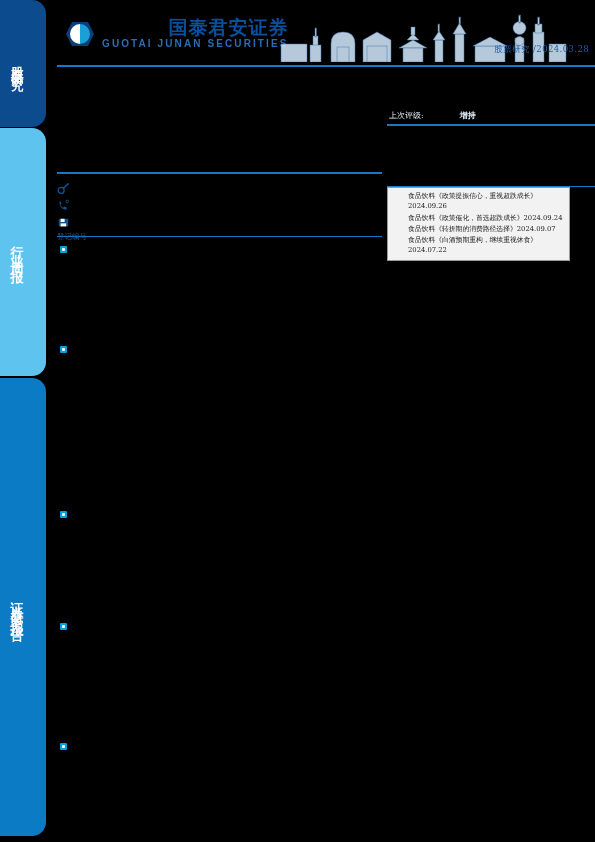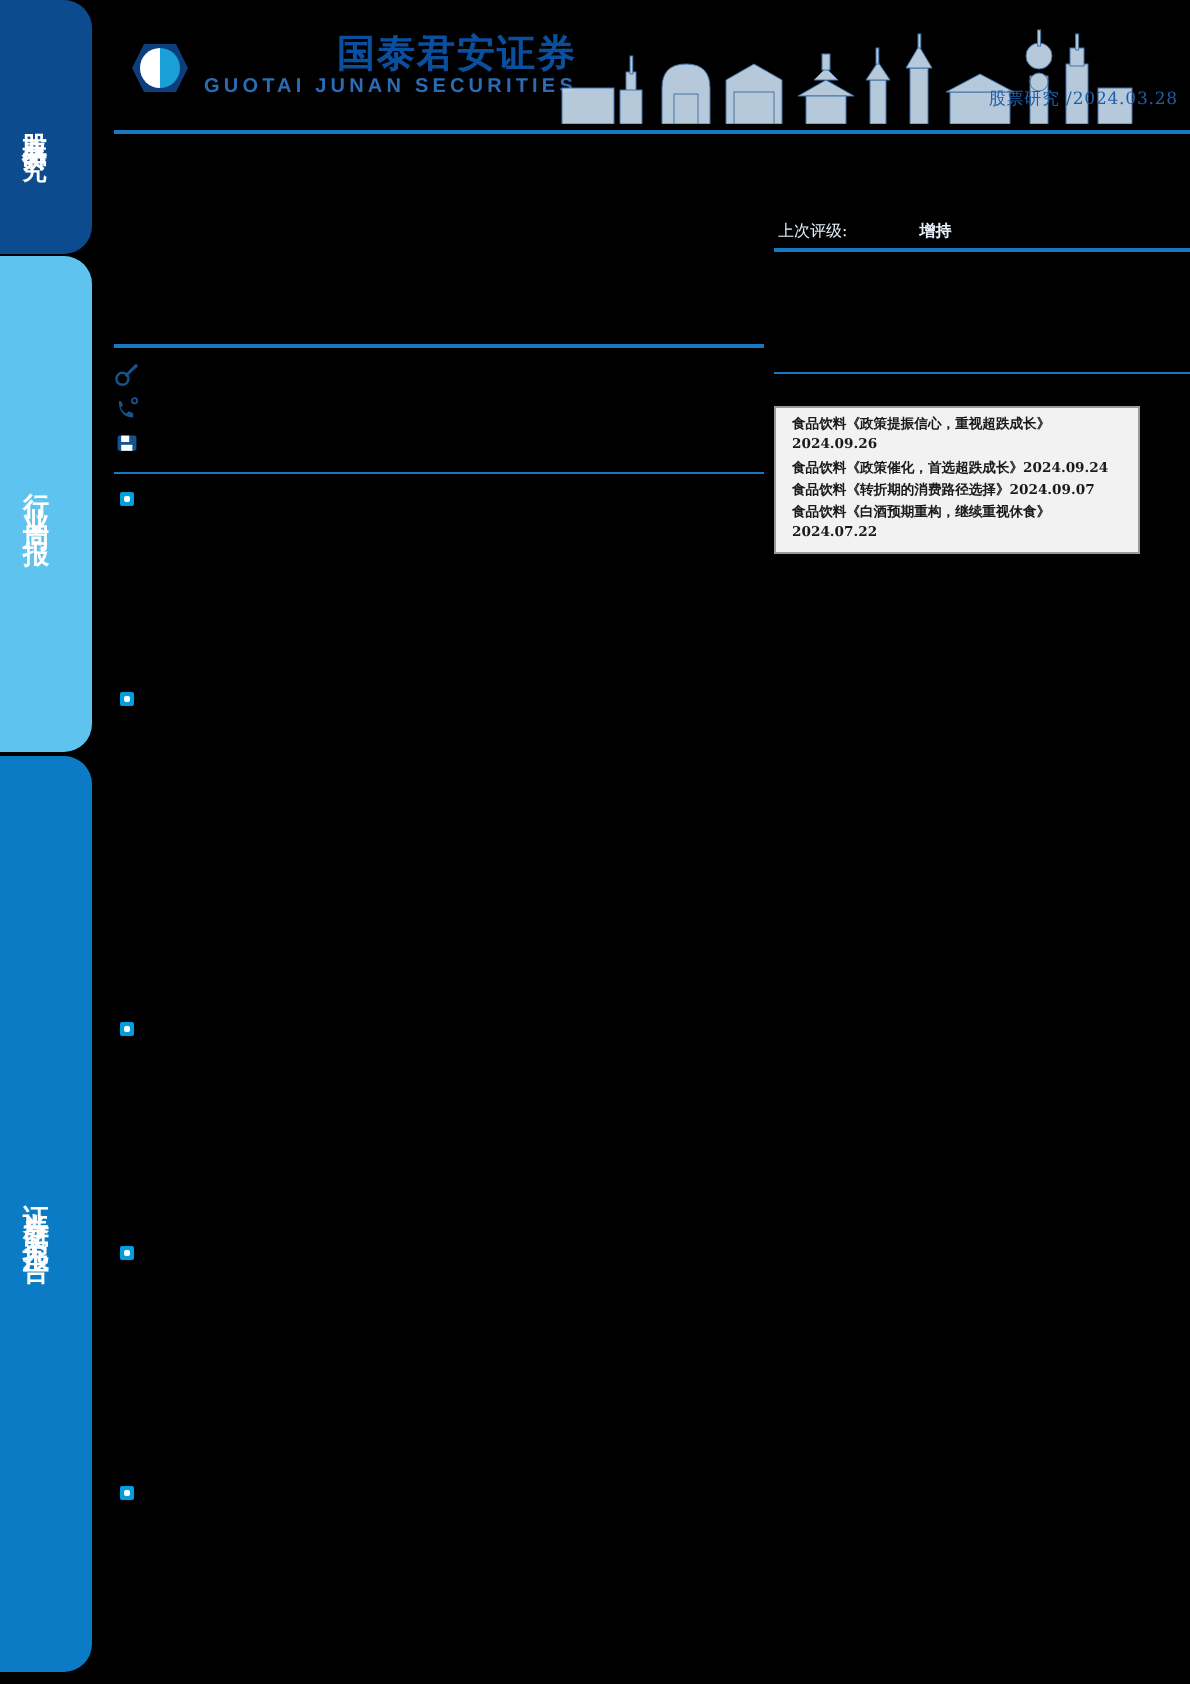--- a/index.html
+++ b/index.html
@@ -270,27 +270,25 @@
     width: 208px;
   }
   .rc-gap { height: 60px; }
   .rc-rule2 {
     height: 1.5px;
     background: #1779c4;
     width: 208px;
   }
 
   .related-box {
-    margin-top: 16px;
     width: 183px;
     background: #f2f2f2;
     border: 1px solid #9a9a9a;
-    padding: 3px 4px 4px 8px;
+    padding: 3px 4px 4px 20px;
     box-sizing: border-box;
-    font-weight: bold;
   }
   .related-item {
     font-family: "DejaVu Serif", "Liberation Serif", serif;
     font-size: 6.8px;
     line-height: 1.5;
     color: #1a1a1a;
     margin-bottom: 1px;
   }
 </style>
 </head>
@@ -407,20 +405,21 @@
         <span class="author-icon">
           <svg width="13" height="13" viewBox="0 0 13 13">
             <rect x="1.8" y="2.8" width="9.4" height="7.6" rx="1" fill="#15538f"></rect>
             <rect x="3.6" y="2.8" width="4" height="3.2" fill="#ffffff"></rect>
             <rect x="3.6" y="7.4" width="5.6" height="3" fill="#ffffff"></rect>
           </svg>
         </span>
         <span class="author-text"></span>
       </div>
 
+      <div class="reg-row">登记编号</div>
     </div>
 
     <div class="rule-blue"></div>
 
     <div class="body-blocks">
 
       <div class="bullet-block" style="height:100px;">
         <span class="bullet-mark"></span>
         <span class="bullet-text"></span>
       </div>

